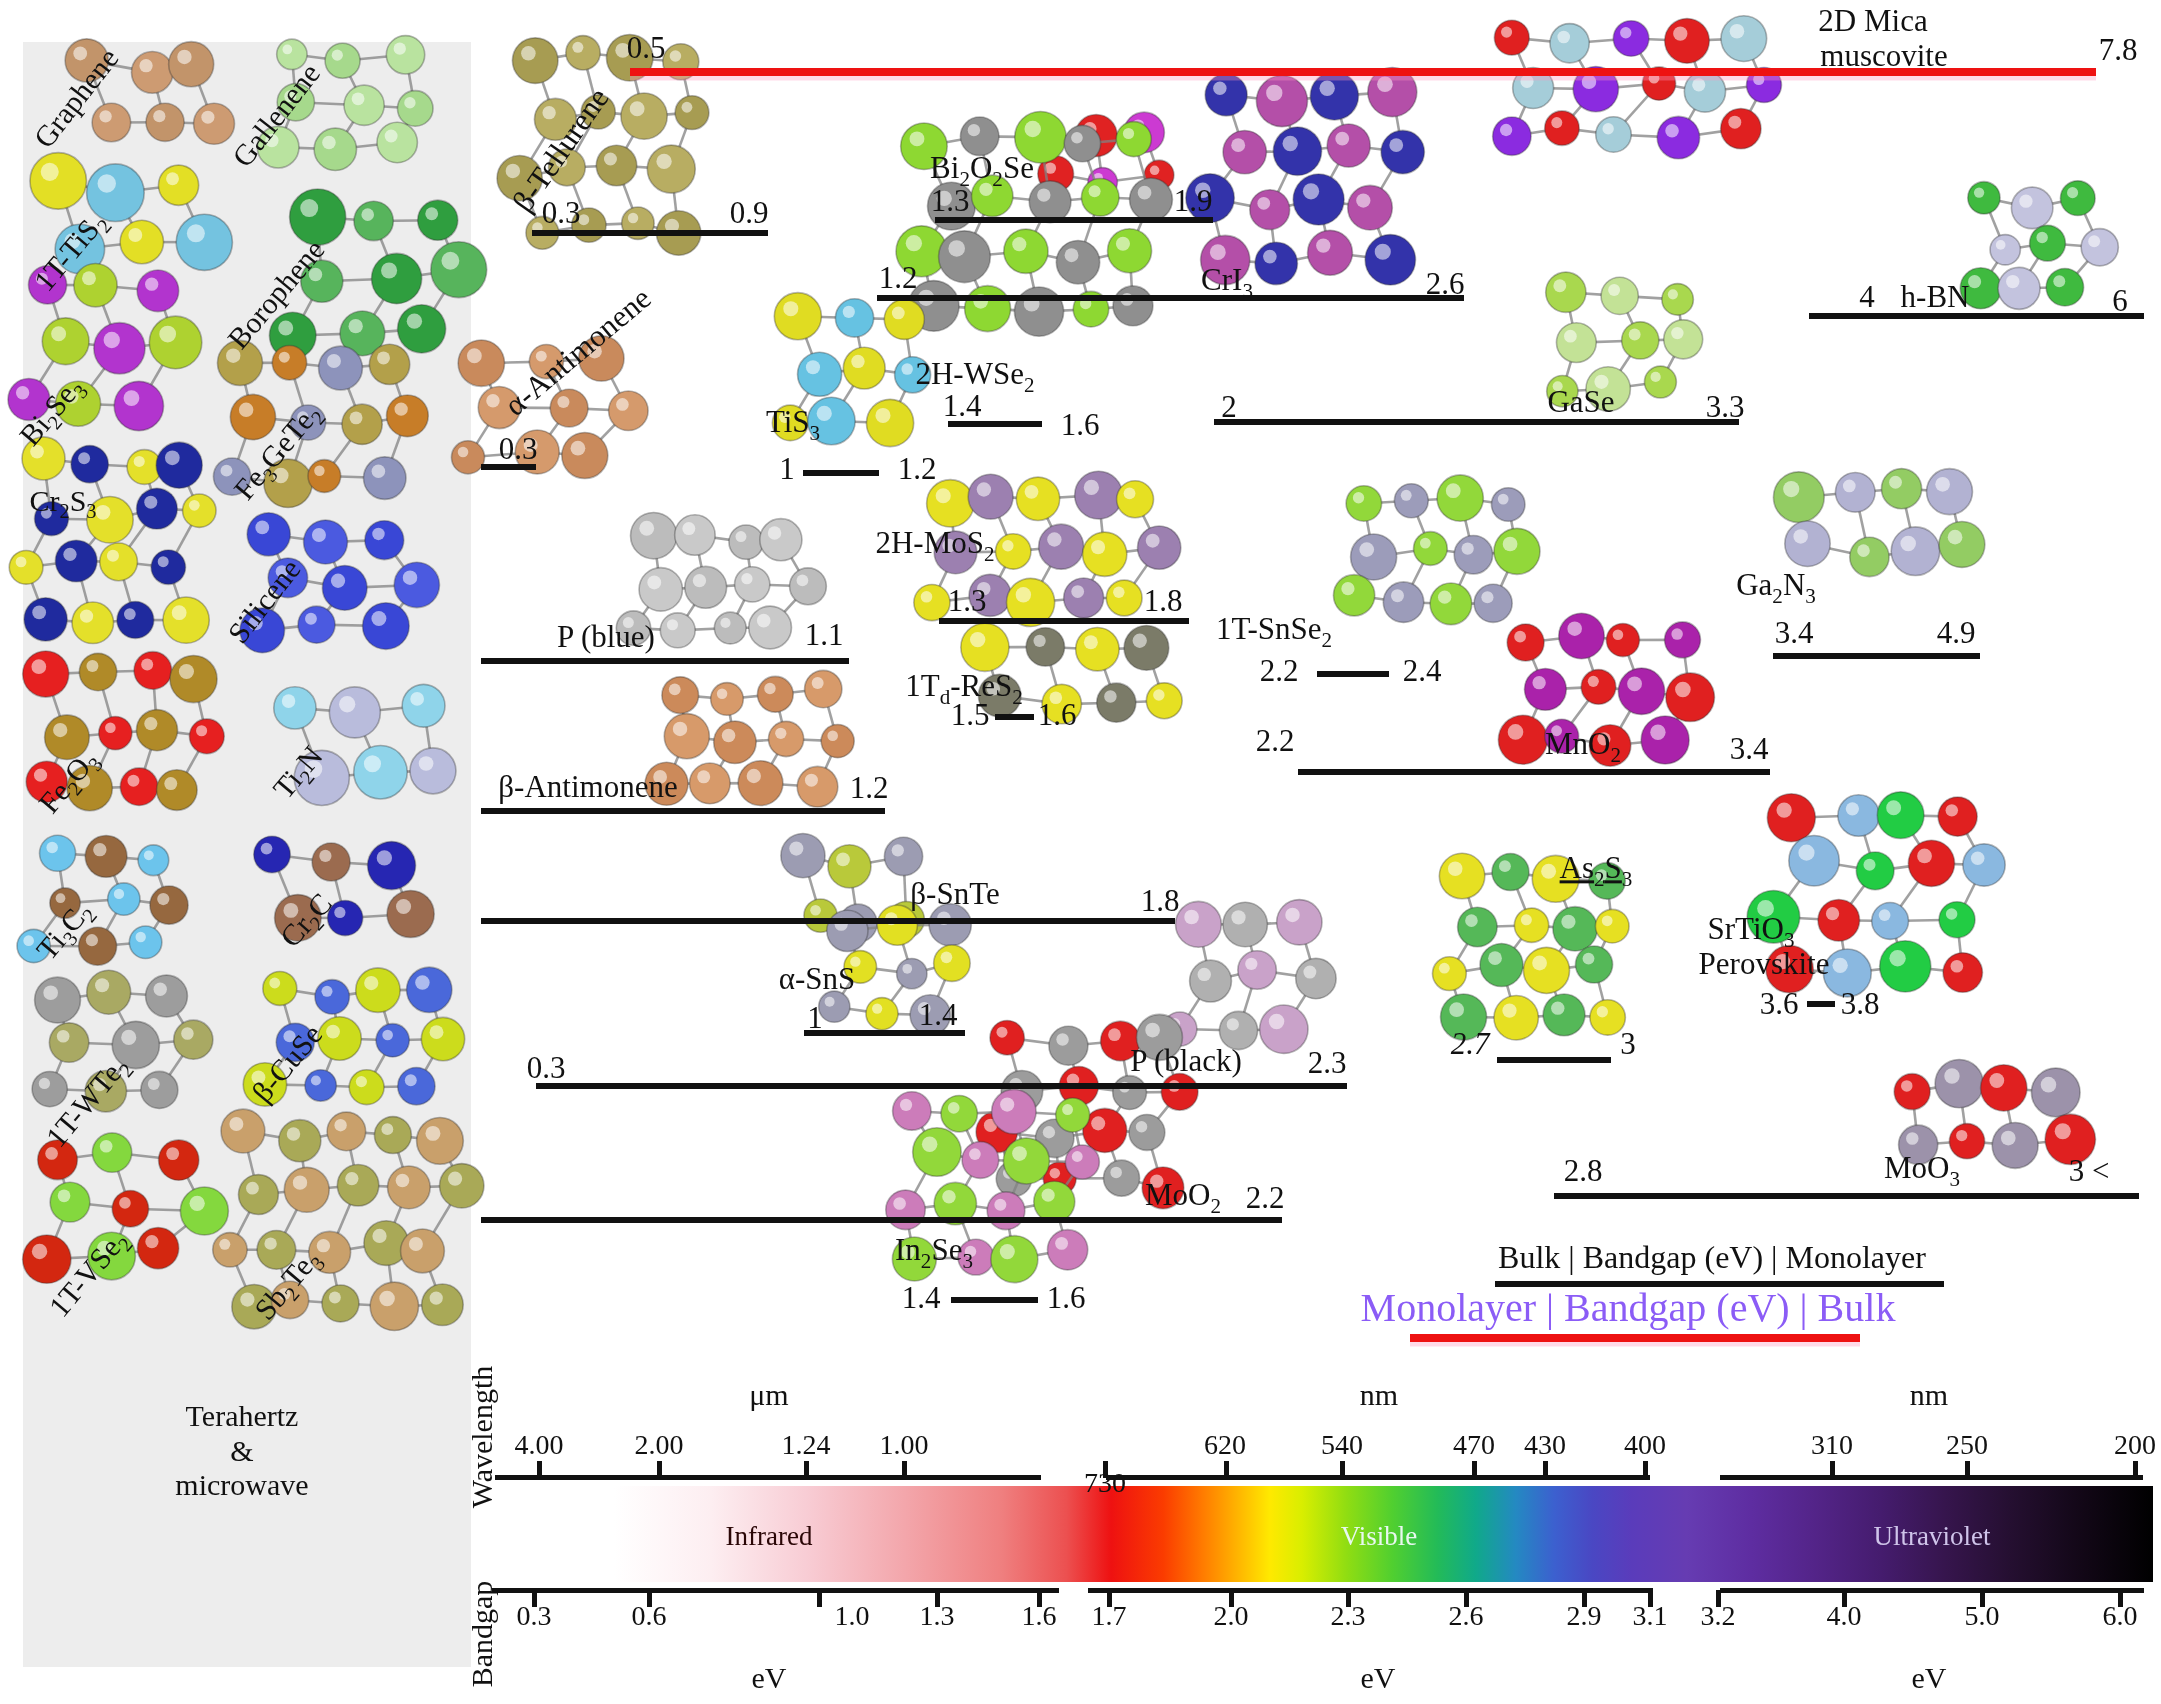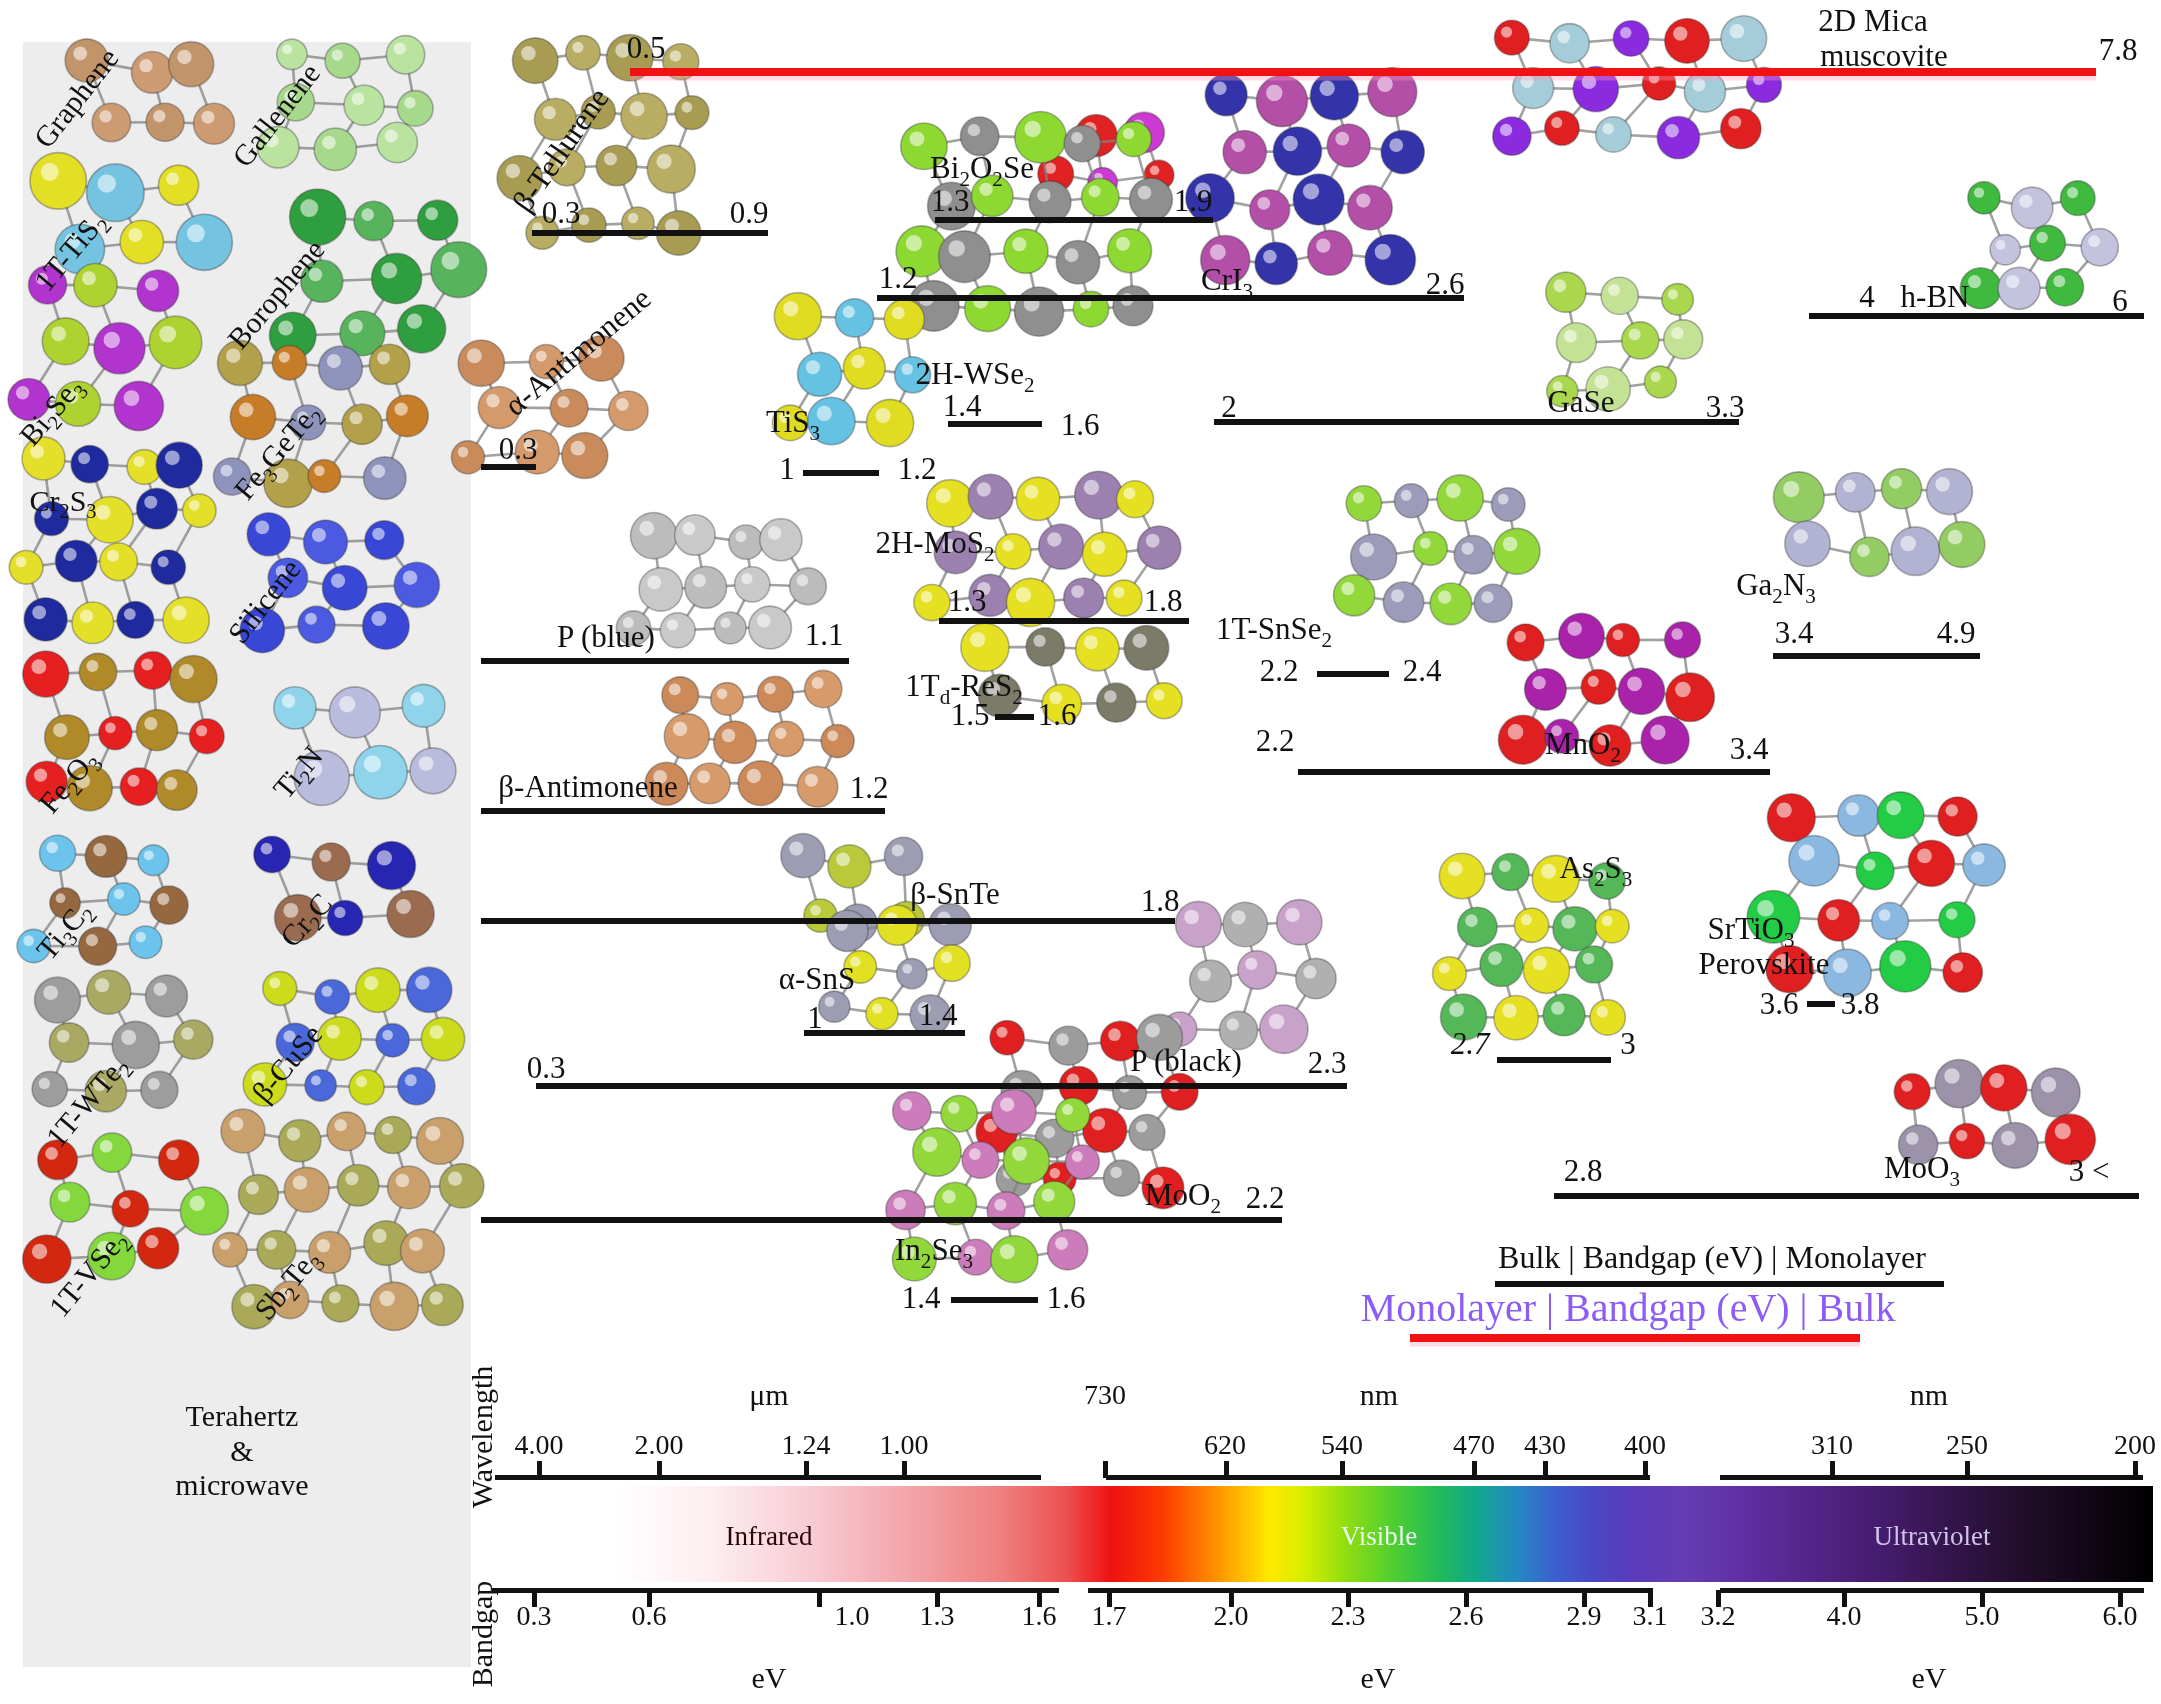--- a/index.html
+++ b/index.html
@@ -1706,21 +1706,21 @@
       <div class="t mlabel" style="left: 1583px; top: 747px;">MnO<sub>2</sub></div>
       <div class="t num" style="left: 1275px; top: 741px;">2.2</div>
       <div class="t num" style="left: 1749px; top: 749px;">3.4</div>
       <div class="t mlabel" style="left: 964px; top: 689px;">1T<sub>d</sub>-ReS<sub>2</sub></div>
       <div class="t num" style="left: 970px; top: 715px;">1.5</div>
       <div class="t num" style="left: 1057px; top: 715px;">1.6</div>
       <div class="t mlabel" style="left: 588px; top: 787px;">β-Antimonene</div>
       <div class="t num" style="left: 869px; top: 788px;">1.2</div>
       <div class="t mlabel" style="left: 955px; top: 894px;">β-SnTe</div>
       <div class="t num" style="left: 1160px; top: 901px;">1.8</div>
-      <div class="t mlabel" style="left: 1596px; top: 871px;">As<sub>2</sub>S<sub>3</sub></div>
+      <div class="t mlabel" style="left: 1596px; top: 871px; text-decoration: underline;">As<sub>2</sub>S<sub>3</sub></div>
       <div class="t num" style="left: 1470px; top: 1044px; font-style: italic;">2.7</div>
       <div class="t num" style="left: 1628px; top: 1044px;">3</div>
       <div class="t mlabel" style="left: 817px; top: 979px;">α-SnS</div>
       <div class="t num" style="left: 815px; top: 1018px;">1</div>
       <div class="t num" style="left: 938px; top: 1015px;">1.4</div>
       <div class="t mlabel" style="left: 1751px; top: 932px;">SrTiO<sub>3</sub></div>
       <div class="t mlabel" style="left: 1764px; top: 964px;">Perovskite</div>
       <div class="t num" style="left: 1779px; top: 1004px;">3.6</div>
       <div class="t num" style="left: 1860px; top: 1004px;">3.8</div>
       <div class="t mlabel" style="left: 1186px; top: 1061px;">P (black)</div>
@@ -1749,21 +1749,21 @@
       <div class="axis-seg" style="left: 1720px; top: 1475px; width: 423px;"></div>
       <div class="tick" style="left: 537px; top: 1461px; height: 17px;"></div>
       <div class="t axis-num" style="left: 539px; top: 1445px; text-align: center;">4.00</div>
       <div class="tick" style="left: 657px; top: 1461px; height: 17px;"></div>
       <div class="t axis-num" style="left: 659px; top: 1445px;">2.00</div>
       <div class="tick" style="left: 804px; top: 1461px; height: 17px;"></div>
       <div class="t axis-num" style="left: 806px; top: 1445px;">1.24</div>
       <div class="tick" style="left: 902px; top: 1461px; height: 17px;"></div>
       <div class="t axis-num" style="left: 904px; top: 1445px;">1.00</div>
       <div class="tick" style="left: 1103px; top: 1461px; height: 17px;"></div>
-      <div class="t axis-num" style="left: 1105px; top: 1395px;">730</div>
+      <div class="t axis-num" style="left: 1105px; top: 1483px;">730</div>
       <div class="tick" style="left: 1224px; top: 1461px; height: 17px;"></div>
       <div class="t axis-num" style="left: 1225px; top: 1445px;">620</div>
       <div class="tick" style="left: 1340px; top: 1461px; height: 17px;"></div>
       <div class="t axis-num" style="left: 1342px; top: 1445px;">540</div>
       <div class="tick" style="left: 1472px; top: 1461px; height: 17px;"></div>
       <div class="t axis-num" style="left: 1474px; top: 1445px;">470</div>
       <div class="tick" style="left: 1543px; top: 1461px; height: 17px;"></div>
       <div class="t axis-num" style="left: 1545px; top: 1445px;">430</div>
       <div class="tick" style="left: 1643px; top: 1461px; height: 17px;"></div>
       <div class="t axis-num" style="left: 1645px; top: 1445px;">400</div>

